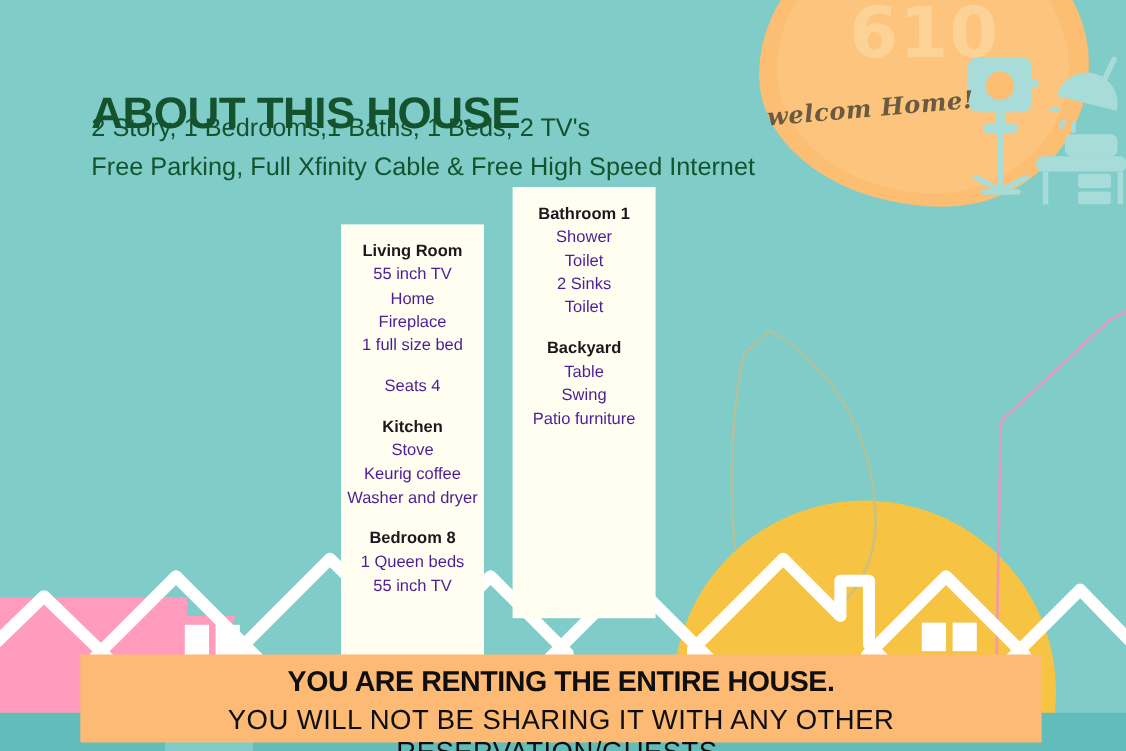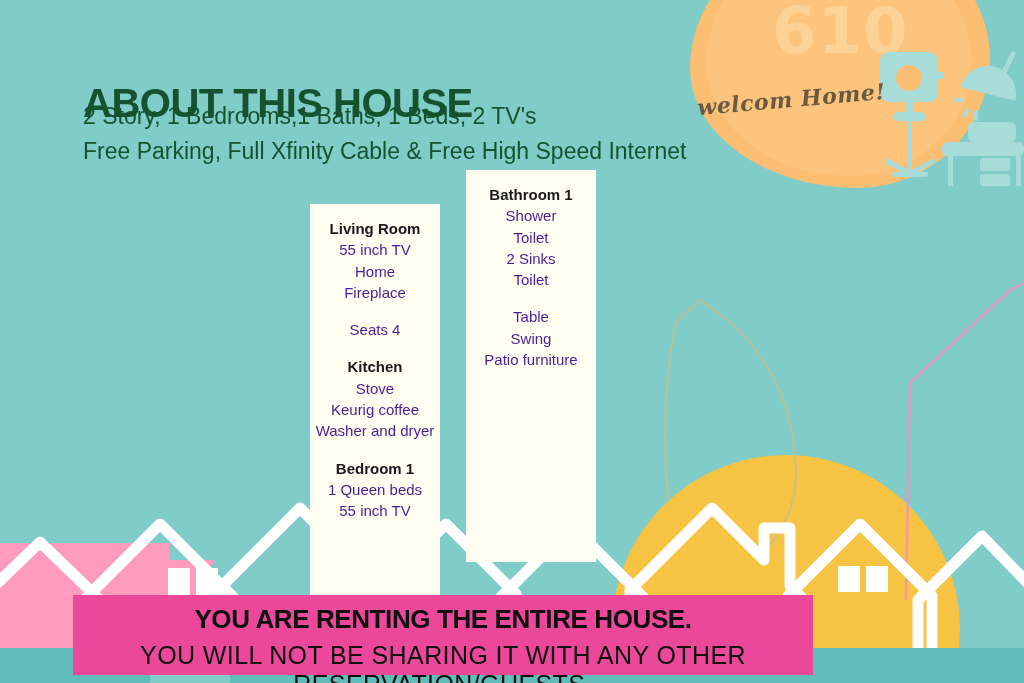--- a/index.html
+++ b/index.html
@@ -128,22 +128,22 @@
     font-size: 15px;
     color: #4c1d95;
     line-height: 1.42;
     font-family: "Liberation Sans", sans-serif;
     white-space: nowrap;
   }
 
   .banner {
     position: absolute;
     left: 73px; top: 595px;
-    width: 740px; height: 80px;
-    background: #ec4899;
+    width: 874px; height: 80px;
+    background: #fdba74;
     text-align: center;
   }
   .banner-line-1 {
     font-size: 26px;
     font-weight: 700;
     letter-spacing: -0.4px;
     color: #0f0f12;
     margin-top: 9px;
     font-family: "Liberation Sans", sans-serif;
   }
@@ -229,46 +229,48 @@
   <h1 class="headline">ABOUT THIS HOUSE</h1>
   <div class="subline subline-1">2 Story, 1 Bedrooms,1 Baths, 1 Beds, 2 TV's</div>
   <div class="subline subline-2">Free Parking, Full Xfinity Cable &amp; Free High Speed Internet</div>
 
   <div class="card card-left">
     <div class="sect">
       <div class="sect-title">Living Room</div>
       <div class="sect-item">55 inch TV</div>
       <div class="sect-item">Home</div>
       <div class="sect-item">Fireplace</div>
+      <div class="sect-item">1 full size bed</div>
     </div>
     <div class="sect">
       <div class="sect-item">Seats 4</div>
     </div>
     <div class="sect">
       <div class="sect-title">Kitchen</div>
       <div class="sect-item">Stove</div>
       <div class="sect-item">Keurig coffee</div>
       <div class="sect-item">Washer and dryer</div>
     </div>
     <div class="sect">
-      <div class="sect-title">Bedroom 1</div>
+      <div class="sect-title">Bedroom 8</div>
       <div class="sect-item">1 Queen beds</div>
       <div class="sect-item">55 inch TV</div>
     </div>
   </div>
 
   <div class="card card-right">
     <div class="sect">
       <div class="sect-title">Bathroom 1</div>
       <div class="sect-item">Shower</div>
       <div class="sect-item">Toilet</div>
       <div class="sect-item">2 Sinks</div>
       <div class="sect-item">Toilet</div>
     </div>
     <div class="sect">
+      <div class="sect-title">Backyard</div>
       <div class="sect-item">Table</div>
       <div class="sect-item">Swing</div>
       <div class="sect-item">Patio furniture</div>
     </div>
   </div>
 
   <div class="banner">
     <div class="banner-line-1">YOU ARE RENTING THE ENTIRE HOUSE.</div>
     <div class="banner-line-2">YOU WILL NOT BE SHARING IT WITH ANY OTHER RESERVATION/GUESTS.</div>
   </div>

